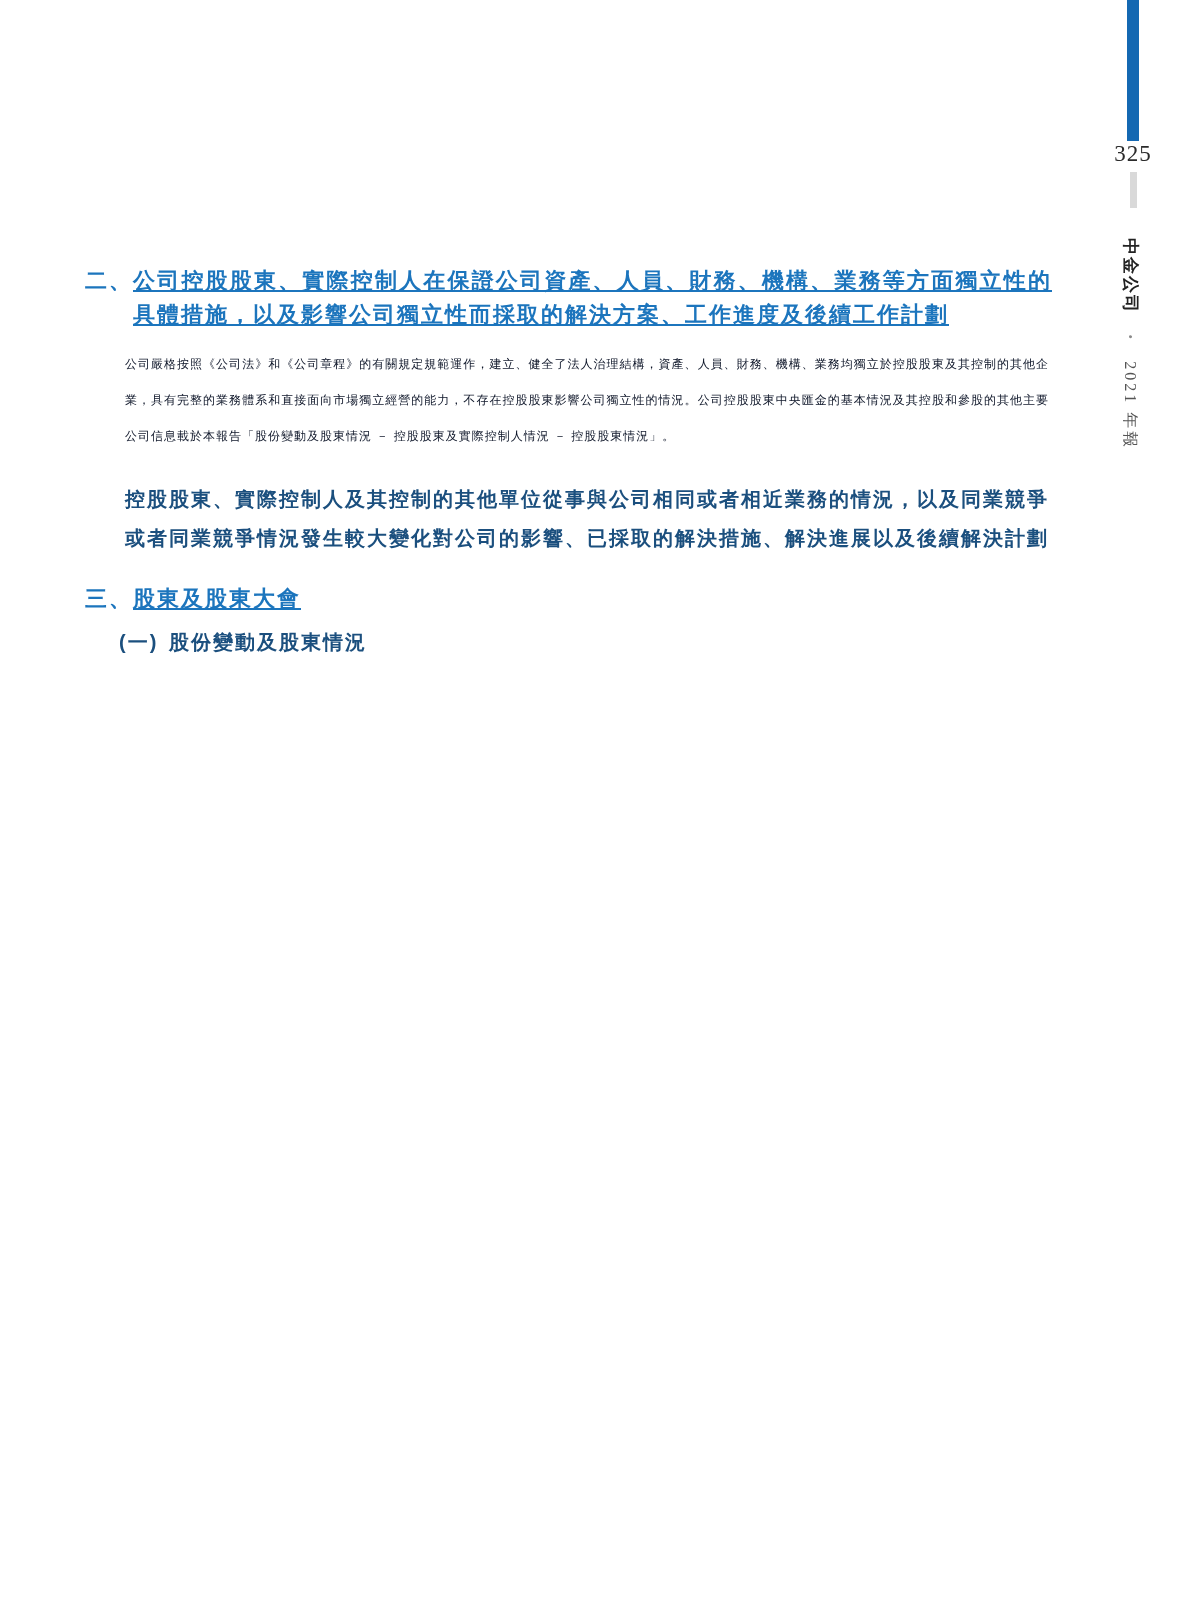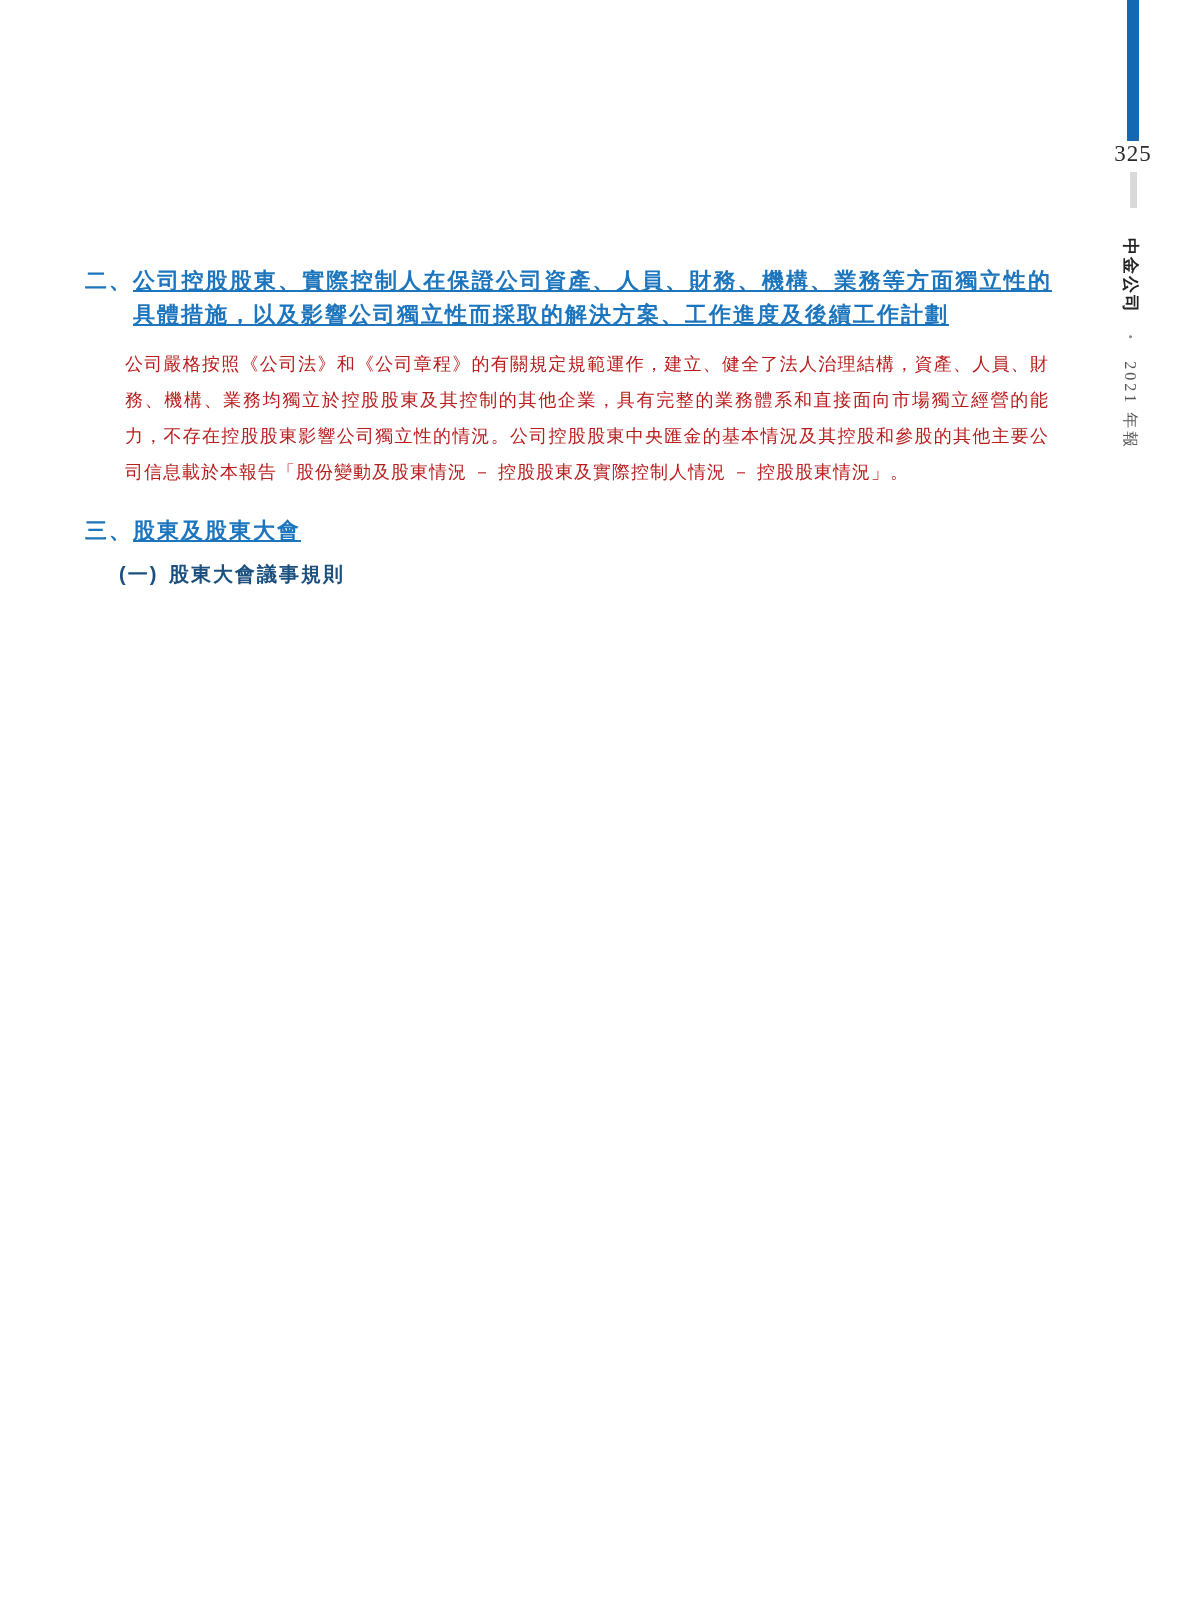--- a/index.html
+++ b/index.html
@@ -73,24 +73,24 @@
     font-size: 22px;
     line-height: 34px;
     letter-spacing: 2px;
   }
   .h1 .num { flex: 0 0 42px; white-space: nowrap; }
   .h1 .txt { flex: 1; text-align: justify; text-decoration: underline; }
 
   .body-para {
     margin: 14px 4px 0 40px;
     width: 924px;
-    font-size: 18px;
+    font-size: 12px;
     line-height: 36px;
     letter-spacing: 1px;
-    color: #b91c1c;
+    color: #0f172a;
     text-align: justify;
     text-justify: inter-ideograph;
   }
   .sub-h {
     margin: 26px 0 0 40px;
     width: 924px;
     font-size: 20px;
     line-height: 39px;
     letter-spacing: 2px;
     font-weight: bold;
@@ -126,27 +126,28 @@
 
   <div class="content">
 
     <div class="h1">
       <span class="num">二、</span>
       <span class="txt">公司控股股東、實際控制人在保證公司資產、人員、財務、機構、業務等方面獨立性的具體措施，以及影響公司獨立性而採取的解決方案、工作進度及後續工作計劃</span>
     </div>
 
     <p class="body-para">公司嚴格按照《公司法》和《公司章程》的有關規定規範運作，建立、健全了法人治理結構，資產、人員、財務、機構、業務均獨立於控股股東及其控制的其他企業，具有完整的業務體系和直接面向市場獨立經營的能力，不存在控股股東影響公司獨立性的情況。公司控股股東中央匯金的基本情況及其控股和參股的其他主要公司信息載於本報告「股份變動及股東情況 － 控股股東及實際控制人情況 － 控股股東情況」。</p>
 
+    <div class="sub-h">控股股東、實際控制人及其控制的其他單位從事與公司相同或者相近業務的情況，以及同業競爭或者同業競爭情況發生較大變化對公司的影響、已採取的解決措施、解決進展以及後續解決計劃</div>
 
 
     <div class="h1 second">
       <span class="num">三、</span>
       <span class="txt">股東及股東大會</span>
     </div>
 
     <div class="h3">
       <span class="num">(一)</span>
-      <span class="txt">股東大會議事規則</span>
+      <span class="txt">股份變動及股東情況</span>
     </div>
 
 
   </div>
 </div>
 
 </body></html>

